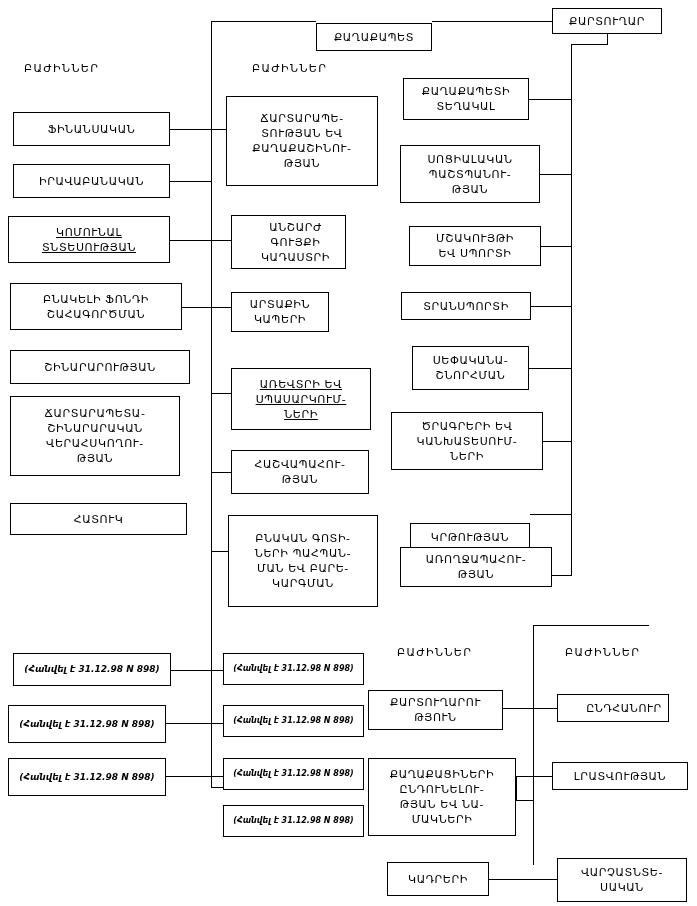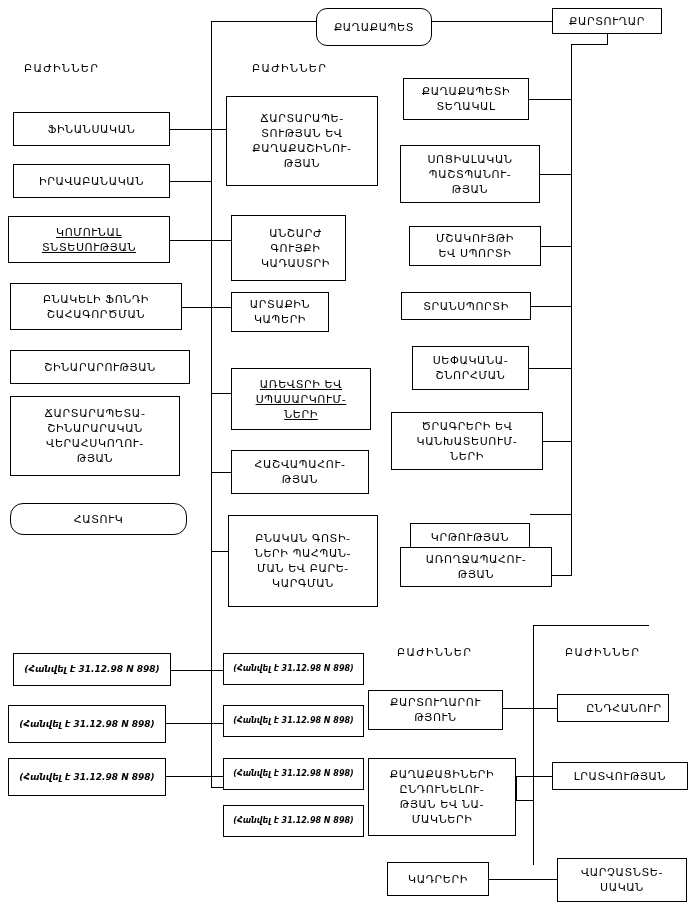--- a/index.html
+++ b/index.html
@@ -62,21 +62,21 @@
     z-index: 1;
   }
   .ln-h { height: 1px; }
   .ln-v { width: 1px; }
 </style>
 </head>
 <body>
 
 <div id="chart">
 
-  <div class="box" style="left:316px; top:8px; width:116px; height:38px;border-radius:11px;">ՔԱՂԱՔԱՊԵՏ</div>
+  <div class="box" style="left:316px; top:23px; width:116px; height:28px;">ՔԱՂԱՔԱՊԵՏ</div>
   <div class="box" style="left:552px; top:8px; width:110px; height:26px;">ՔԱՐՏՈՒՂԱՐ</div>
 
   <div class="ln ln-h" style="left:432px; top:21px; width:120px;"></div>
 
   <div class="ln ln-h" style="left:211px; top:21px; width:105px;"></div>
 
   <div class="ln ln-v" style="left:211px; top:21px; height:766px;"></div>
 
   <div class="ln ln-v" style="left:607px; top:34px; height:10px;"></div>
   <div class="ln ln-h" style="left:571px; top:44px; width:37px;"></div>
@@ -92,32 +92,32 @@
   <div class="box" style="left:13px; top:164px; width:157px; height:34px;">ԻՐԱՎԱԲԱՆԱԿԱՆ</div>
   <div class="box" style="left:8px; top:216px; width:162px; height:47px;text-decoration:underline;">ԿՈՄՈՒՆԱԼ
 ՏՆՏԵՍՈՒԹՅԱՆ</div>
   <div class="box" style="left:10px; top:283px; width:172px; height:47px;">ԲՆԱԿԵԼԻ ՖՈՆԴԻ
 ՇԱՀԱԳՈՐԾՄԱՆ</div>
   <div class="box" style="left:10px; top:350px; width:180px; height:34px;">ՇԻՆԱՐԱՐՈՒԹՅԱՆ</div>
   <div class="box" style="left:10px; top:396px; width:170px; height:80px;">ՃԱՐՏԱՐԱՊԵՏԱ-
 ՇԻՆԱՐԱՐԱԿԱՆ
 ՎԵՐԱՀՍԿՈՂՈՒ-
 ԹՅԱՆ</div>
-  <div class="box" style="left:10px; top:503px; width:177px; height:32px;border-radius:13px;">ՀԱՏՈՒԿ</div>
+  <div class="box" style="left:10px; top:503px; width:177px; height:32px;">ՀԱՏՈՒԿ</div>
 
   <div class="ln ln-h" style="left:170px; top:129px; width:42px;"></div>
   <div class="ln ln-h" style="left:170px; top:181px; width:42px;"></div>
   <div class="ln ln-h" style="left:170px; top:240px; width:42px;"></div>
   <div class="ln ln-h" style="left:182px; top:307px; width:30px;"></div>
 
   <div class="box" style="left:226px; top:96px; width:152px; height:90px;">ՃԱՐՏԱՐԱՊԵ-
 ՏՈՒԹՅԱՆ  ԵՎ
 ՔԱՂԱՔԱՇԻՆՈՒ-
 ԹՅԱՆ</div>
-  <div class="box" style="left:231px; top:215px; width:115px; height:66px;padding-left:16px;">ԱՆՇԱՐԺ
+  <div class="box" style="left:231px; top:215px; width:115px; height:54px;padding-left:16px;">ԱՆՇԱՐԺ
 ԳՈՒՅՔԻ
 ԿԱԴԱՍՏՐԻ</div>
   <div class="box" style="left:231px; top:292px; width:98px; height:40px;">ԱՐՏԱՔԻՆ
 ԿԱՊԵՐԻ</div>
   <div class="box" style="left:231px; top:368px; width:140px; height:62px;text-decoration:underline;">ԱՌԵՎՏՐԻ ԵՎ
 ՍՊԱՍԱՐԿՈՒՄ-
 ՆԵՐԻ</div>
   <div class="box" style="left:231px; top:450px; width:138px; height:44px;">ՀԱՇՎԱՊԱՀՈՒ-
 ԹՅԱՆ</div>
   <div class="box" style="left:228px; top:515px; width:150px; height:92px;text-align:center;">ԲՆԱԿԱՆ ԳՈՏԻ-

